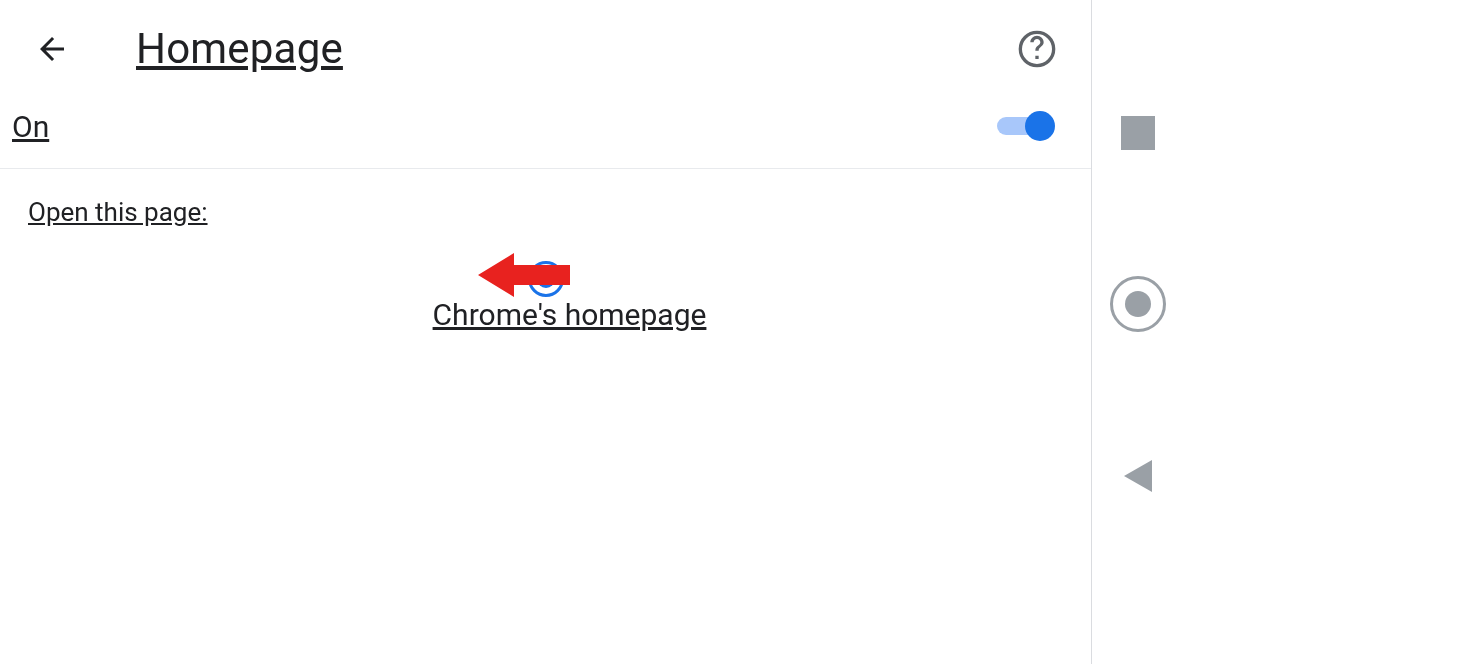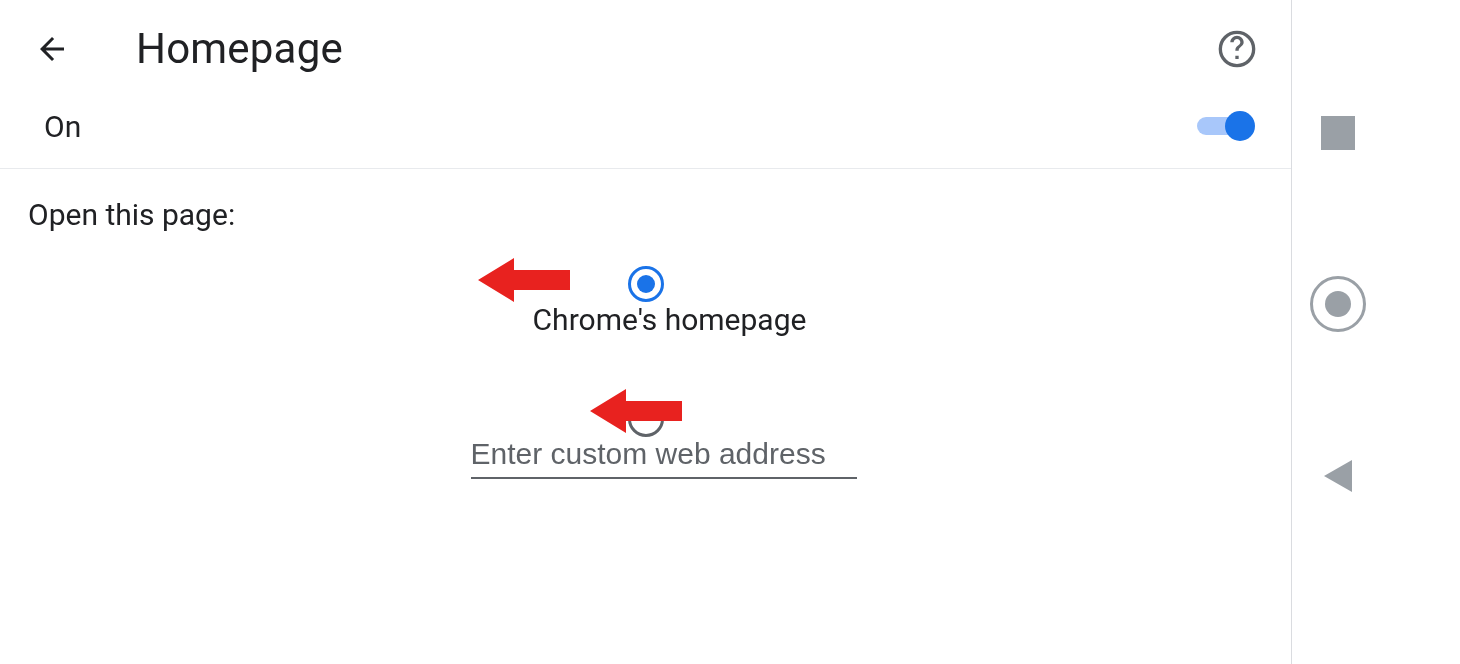--- a/index.html
+++ b/index.html
@@ -9,25 +9,26 @@
     }
     body {
       font-family: Roboto, "Segoe UI", Arial, sans-serif;
       background: #fff;
       width: 1460px;
       height: 664px;
       overflow: hidden;
       color: #202124;
     }
     .main-panel {
-      width: 1292px;
+      width: 1092px;
       height: 664px;
       border-right: 1px solid #dadce0;
       position: relative;
       float: left;
+      text-decoration: underline;
     }
     .header {
       display: flex;
       align-items: center;
       padding: 24px 30px 24px 28px;
     }
     .back-btn {
       width: 48px;
       height: 48px;
       display: flex;
@@ -57,21 +58,21 @@
       border-radius: 50%;
     }
     .help-btn svg {
       width: 40px;
       height: 40px;
     }
     .on-row {
       display: flex;
       align-items: center;
       justify-content: space-between;
-      padding: 12px 36px 24px 44px;
+      padding: 12px 36px 24px 12px;
       border-bottom: 1px solid #e8eaed;
     }
     .on-label {
       font-size: 30px;
       font-weight: 400;
     }
     .toggle {
       position: relative;
       width: 58px;
       height: 32px;
@@ -89,21 +90,21 @@
     .toggle-thumb {
       position: absolute;
       right: 0;
       top: 0;
       width: 30px;
       height: 30px;
       background: #1a73e8;
       border-radius: 50%;
     }
     .section-label {
-      font-size: 30px;
+      font-size: 26px;
       padding: 28px 28px 10px 28px;
     }
     .radio-row {
       display: flex;
       align-items: center;
       padding: 24px 28px;
       position: relative;
       flex-direction: column;
     }
     .radio {
@@ -237,29 +238,20 @@
   <div class="section-label">Open this page:</div>
 
   <div class="radio-row">
     <div class="radio selected"></div>
     <div class="radio-label">Chrome's homepage</div>
     <svg class="arrow-annot" style="left:478px; top:12px;" viewBox="0 0 92 52">
       <polygon points="0,26 36,4 36,16 92,16 92,36 36,36 36,48" fill="#e8221f"></polygon>
     </svg>
   </div>
 
-  <div class="radio-row" style="padding-top:40px;">
-    <div class="radio"></div>
-    <div class="custom-input-wrap">
-      <input class="custom-input" type="text" placeholder="Enter custom web address" style="">
-    </div>
-    <svg class="arrow-annot" style="left:590px; top:24px;" viewBox="0 0 92 52">
-      <polygon points="0,26 36,4 36,16 92,16 92,36 36,36 36,48" fill="#e8221f"></polygon>
-    </svg>
-  </div>
 
 </div>
 
 <div class="right-sidebar">
   <div class="side-square"></div>
   <div class="side-record">
     <div class="side-record-inner"></div>
   </div>
   <div class="side-play"></div>
 </div>

